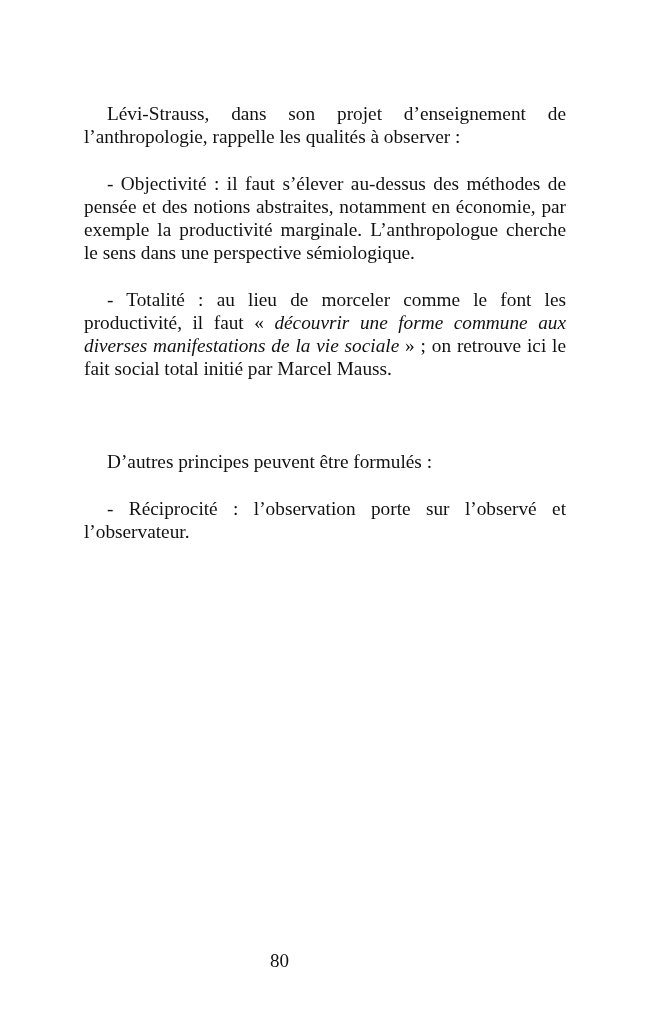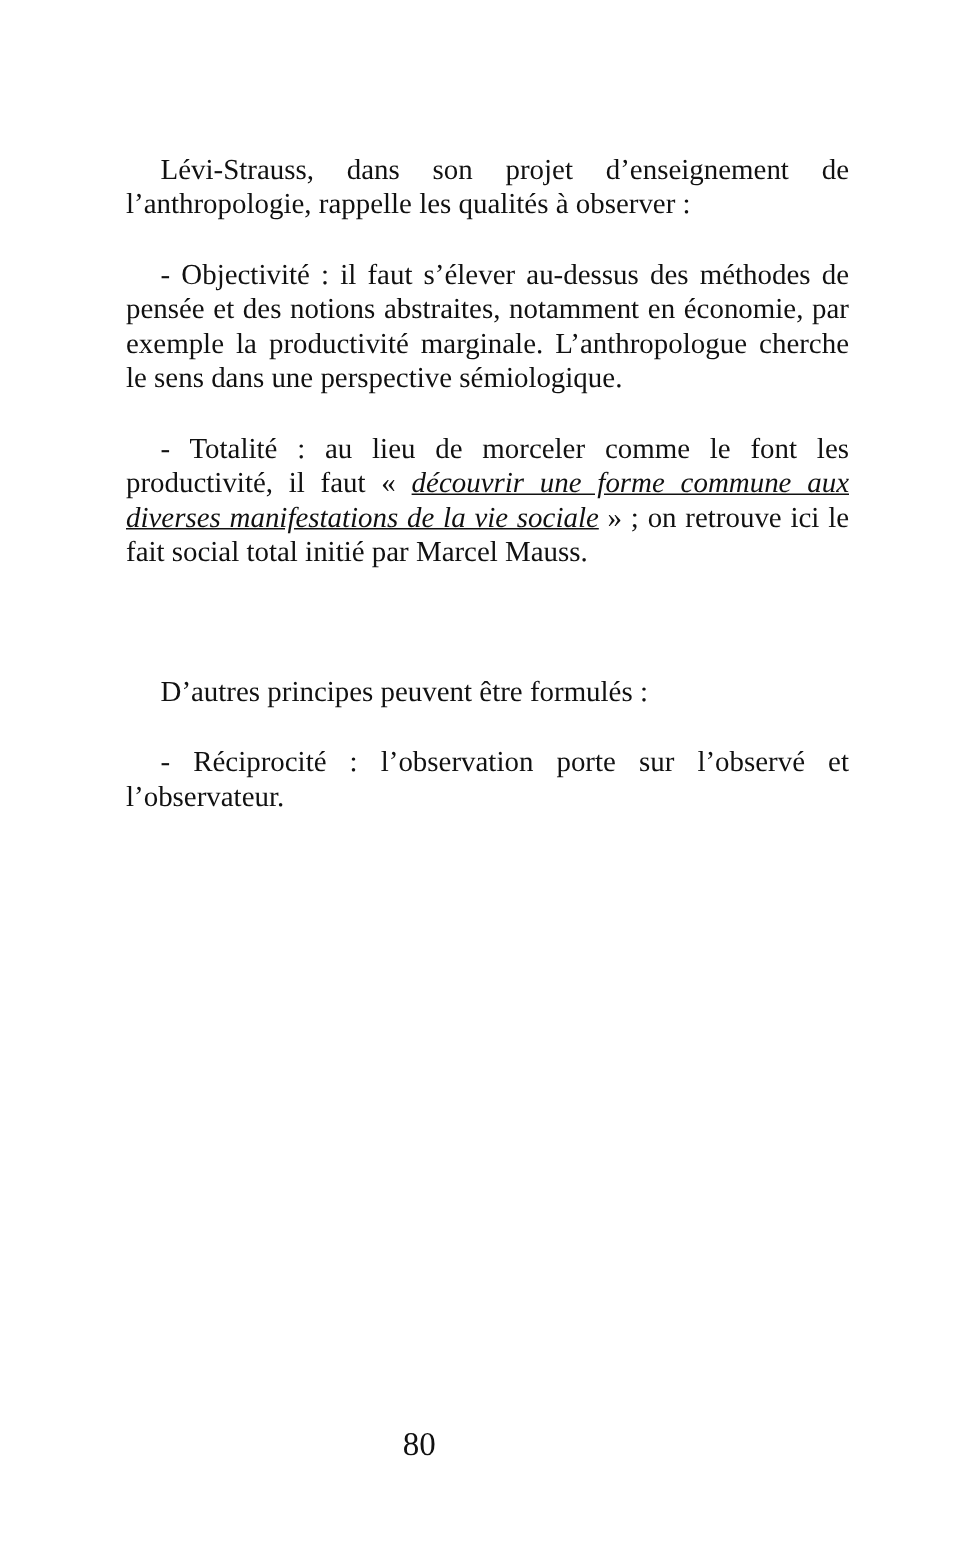--- a/index.html
+++ b/index.html
@@ -34,24 +34,24 @@
     .gap {
       height: 23.2px;
     }
     .page-number {
       position: absolute;
       left: 0;
       width: 559px;
       top: 950px;
       text-align: center;
       font-family: "Liberation Serif", "DejaVu Serif", serif;
-      font-size: 22px;
+      font-size: 19px;
       color: #111111;
     }
-    em { font-style: italic; text-decoration: underline; }
+    em { font-style: italic; }
   </style>
 </head>
 <body>
 
 <div class="page">
 
 
   <div class="gap"></div>
 
   <p class="para indent">Lévi-Strauss, dans son projet d’enseignement de l’anthropologie, rappelle les qualités à observer :</p>

